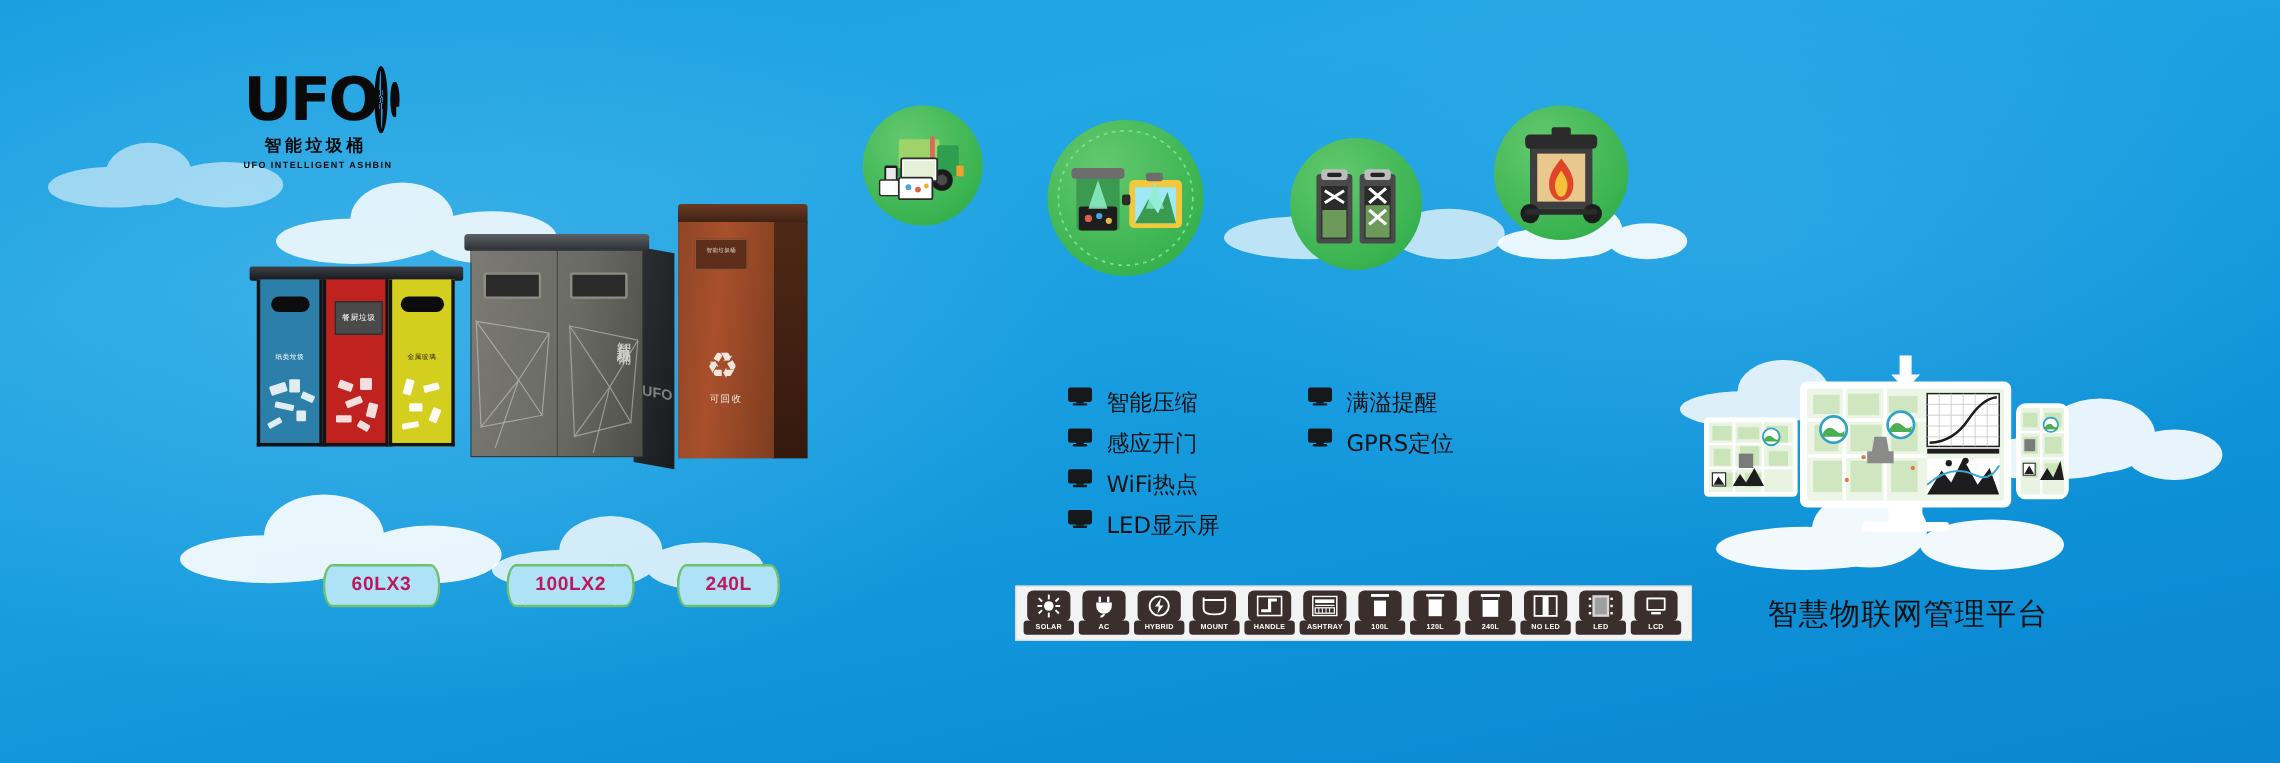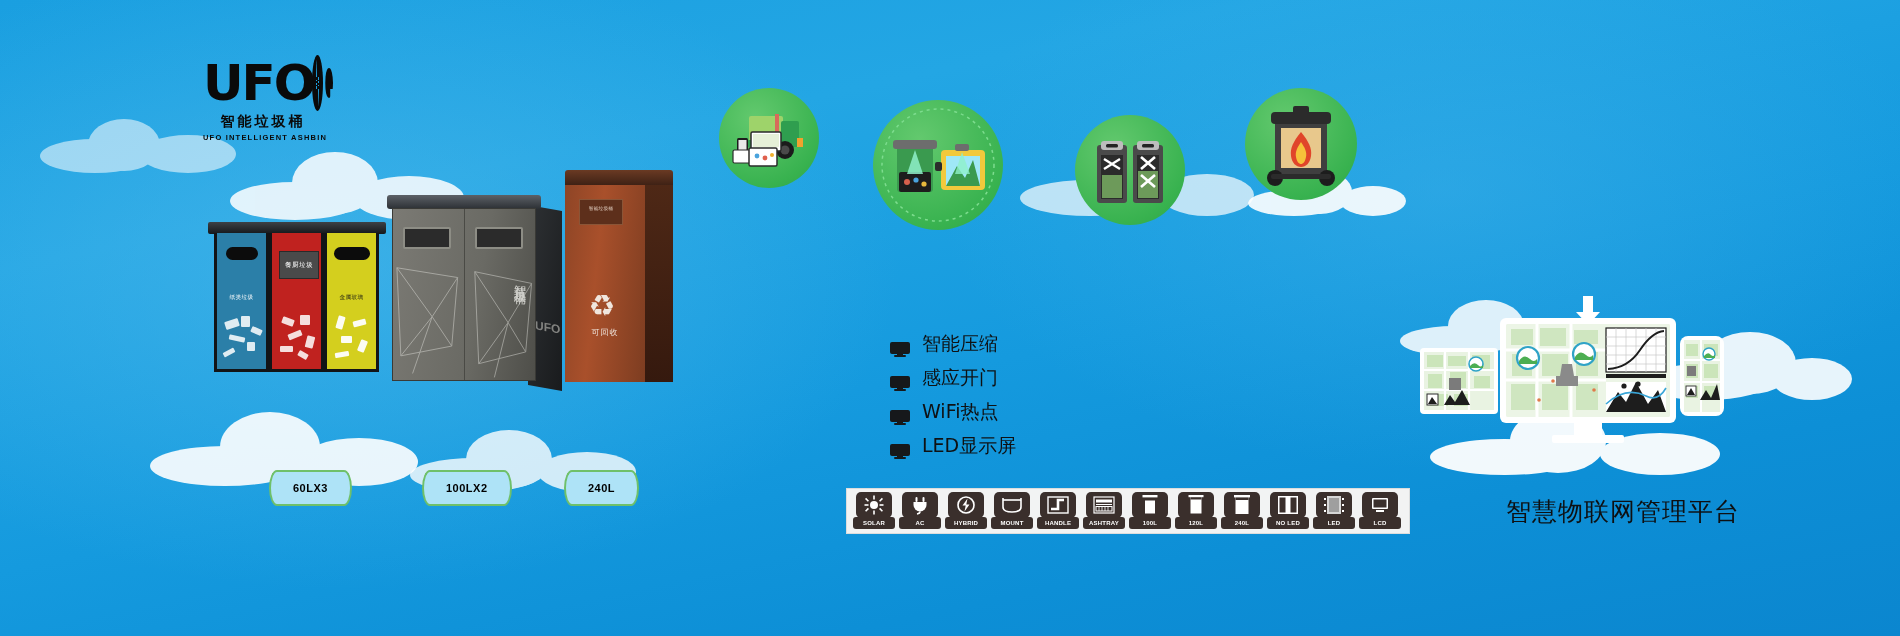--- a/index.html
+++ b/index.html
@@ -150,40 +150,40 @@
   #bin1 .rlbl {
     position: absolute; left: 0; width: 80px; top: 142px; text-align: center;
     font-size: 8px; color: #f0e6de; letter-spacing: 1px;
   }
 
   
   .cap {
     position: absolute; height: 36px; padding: 0 16px;
     display: flex; align-items: center; justify-content: flex-end;
     background: #aee3f7; border: 2px solid #6fc06a;
-    color: #000000; font-size: 11px; font-weight: 700; letter-spacing: .5px;
+    color: #be185d; font-size: 16px; font-weight: 700; letter-spacing: .5px;
     border-radius: 3px / 14px;
   }
   .cap::before, .cap::after {
     content: ""; position: absolute; top: -2px; bottom: -2px; width: 14px;
     background: #aee3f7; border-top: 2px solid #6fc06a; border-bottom: 2px solid #6fc06a;
   }
   .cap::before { left: -8px; border-radius: 60% 0 0 60%; border-left: 2px solid #6fc06a; }
   .cap::after  { right: -8px; border-radius: 0 60% 60% 0; border-right: 2px solid #6fc06a; }
 
   
   .gcircle {
     position: absolute; border-radius: 50%;
     background: radial-gradient(circle at 36% 30%, #63c96e, #38b24f 72%, #2fa246);
   }
   .gcircle .art { position: absolute; inset: 0; }
 
   
   .flist { position: absolute; }
-  .frow { display: flex; align-items: flex-end; height: 34px; }
+  .frow { display: flex; align-items: flex-start; height: 34px; }
   .mon {
     width: 20px; height: 15px; position: relative; flex: 0 0 20px; margin-right: 12px;
   }
   .mon .scr {
     position: absolute; left: 0; top: 0; width: 20px; height: 12px;
     background: #16181b; border-radius: 2px;
   }
   .mon .st {
     position: absolute; left: 7px; top: 11px; width: 6px; height: 2px; background: #16181b;
   }
@@ -245,21 +245,21 @@
   #tablet {
     position: absolute; left: 1420px; top: 348px; width: 78px; height: 66px;
     background: #fff; border-radius: 4px; padding: 4px;
   }
   #phone {
     position: absolute; left: 1680px; top: 336px; width: 44px; height: 80px;
     background: #fff; border-radius: 8px; padding: 4px 4px;
   }
   .minimap { width: 100%; height: 100%; position: relative; background: #edf4e8; overflow: hidden; }
   #platlabel {
-    position: absolute; left: 1440px; top: 495px; width: 300px; text-align: right;
+    position: absolute; left: 1440px; top: 495px; width: 300px; text-align: center;
     font-size: 25px; color: #0e1012; letter-spacing: 1px;
     font-family: "DejaVu Sans", sans-serif;
   }
 </style>
 </head>
 <body>
 
 <div id="banner">
 
   <div class="cloudgrp" style="left:40px;top:115px;width:200px;height:60px;opacity:.55;">
@@ -532,20 +532,36 @@
       <span class="mon">
           <i class="scr"></i>
           <i class="st"></i>
           <i class="bs"></i>
         </span>
       <span class="ftxt">LED显示屏</span>
     </div>
   </div>
 
   <div class="flist" style="left:1090px;top:323px;">
+    <div class="frow">
+      <span class="mon">
+          <i class="scr"></i>
+          <i class="st"></i>
+          <i class="bs"></i>
+        </span>
+      <span class="ftxt">满溢提醒</span>
+    </div>
+    <div class="frow">
+      <span class="mon">
+          <i class="scr"></i>
+          <i class="st"></i>
+          <i class="bs"></i>
+        </span>
+      <span class="ftxt">GPRS定位</span>
+    </div>
   </div>
 
   <div id="strip">
 
     <div class="sicon">
       <div class="box">
         <svg width="20" height="20" viewBox="0 0 20 20">
             <g fill="#fff">
           <circle cx="10" cy="10" r="4"></circle>
           <rect x="9.2" y="0.5" width="1.6" height="4"></rect>

